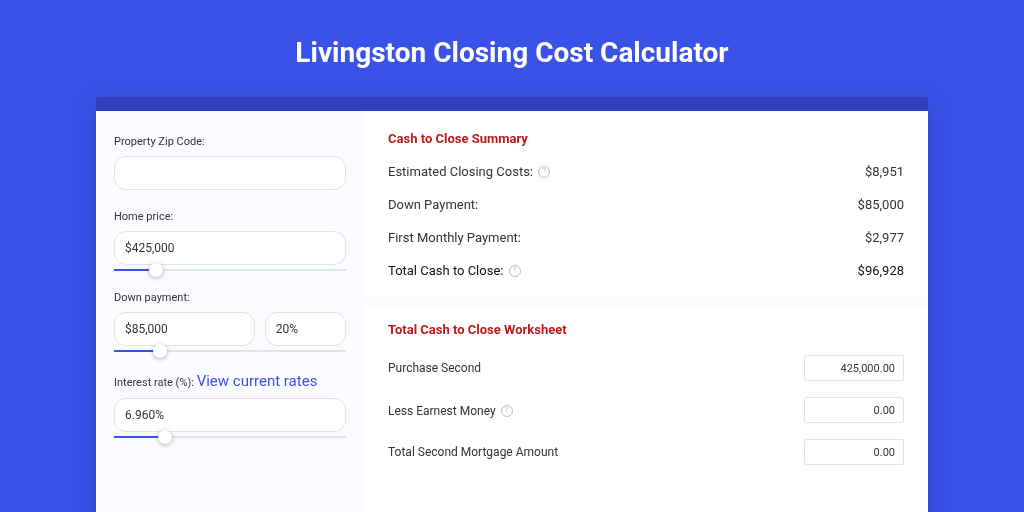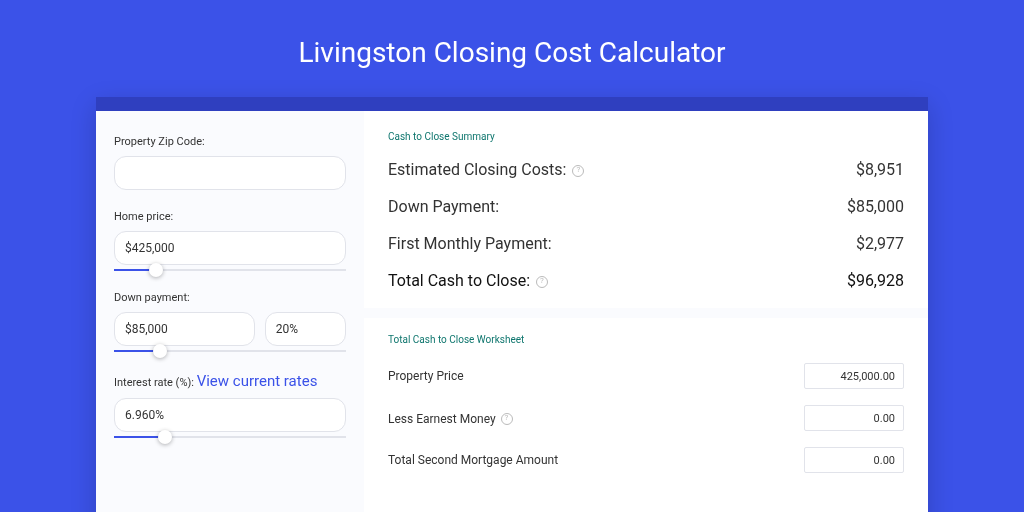--- a/index.html
+++ b/index.html
@@ -1,34 +1,34 @@
 <!DOCTYPE html>
 <html><head>
 <meta charset="utf-8">
 <style>
 *{box-sizing:border-box;margin:0;padding:0;font-family:-apple-system,BlinkMacSystemFont,"Segoe UI",Roboto,Arial,sans-serif}
 body{background:#3B52E8;width:1024px;height:512px;overflow:hidden}
-.page-title{color:#fff;font-size:28px;font-weight:400;text-align:center;padding:36px 0 28px}
+.page-title{color:#fff;font-size:28px;font-weight:700;text-align:center;padding:36px 0 28px}
 .shadow-card{background:#2F3FBF;margin:0 96px;padding-top:14px;box-shadow:0 8px 24px rgba(0,0,0,.18)}
 .calc{background:#fff;display:flex;min-height:500px}
 .left{background:#FAFBFE;width:268px;padding:24px 18px}
 .right{flex:1;padding:20px 24px}
 .lbl{font-size:11px;color:#333;margin-bottom:8px;display:block}
 .inp{width:100%;height:34px;border:1px solid #e1e3ea;border-radius:12px;background:#fff;padding:0 10px;font-size:12px;color:#333}
 .field{margin-bottom:20px}
 .slider-wrap{position:relative}
 .slider-track{height:2px;background:#e1e3ea;position:relative;margin-top:4px}
 .slider-fill{height:2px;background:#3B52E8;position:absolute;left:0;top:0}
 .slider-thumb{width:14px;height:14px;border-radius:50%;background:#fff;box-shadow:0 1px 4px rgba(0,0,0,.3);position:absolute;top:-6px;transform:translateX(-50%)}
 .row2{display:flex;gap:10px}
 .row2 .inp:first-child{flex:2}
 .row2 .inp:last-child{flex:1}
 .link{color:#3B52E8;font-size:15px}
-.sec-title{font-size:10px;font-weight:400;color:#0f766e;margin-bottom:18px}
-.sum-row{display:flex;justify-content:space-between;align-items:center;margin-bottom:18px;font-size:16px;color:#333}
+.sec-title{font-size:13px;font-weight:700;color:#b91c1c;margin-bottom:18px}
+.sum-row{display:flex;justify-content:space-between;align-items:center;margin-bottom:18px;font-size:13px;color:#333}
 .sum-row.bold{font-weight:400;color:#111}
 .info{display:inline-block;width:12px;height:12px;border:1px solid #bbb;border-radius:50%;position:relative;top:2px;margin-left:2px}
 .info::after{content:"?";font-size:8px;color:#bbb;position:absolute;left:3px;top:-1px}
 .divider{height:10px;background:#FAFBFE;margin:6px -24px 16px}
 .ws-row{display:flex;justify-content:space-between;align-items:center;margin-bottom:16px;font-size:12px;color:#333}
 .ws-val{width:100px;height:26px;border:1px solid #e1e3ea;border-radius:2px;display:flex;align-items:center;justify-content:flex-end;padding:12px 8px;font-size:11px;color:#333;background:#fff}
 </style>
 </head>
 <body>
 
@@ -104,21 +104,21 @@
      <span class="info"></span>
     </span>
     <span>$96,928</span>
    </div>
 
    <div class="divider"></div>
 
    <div class="sec-title">Total Cash to Close Worksheet</div>
 
    <div class="ws-row">
-    <span>Property Price</span>
+    <span>Purchase Second</span>
     <span class="ws-val">425,000.00</span>
    </div>
    <div class="ws-row">
     <span>
      <span>Less Earnest Money</span>
      <span class="info"></span>
     </span>
     <span class="ws-val">0.00</span>
    </div>
    <div class="ws-row">

